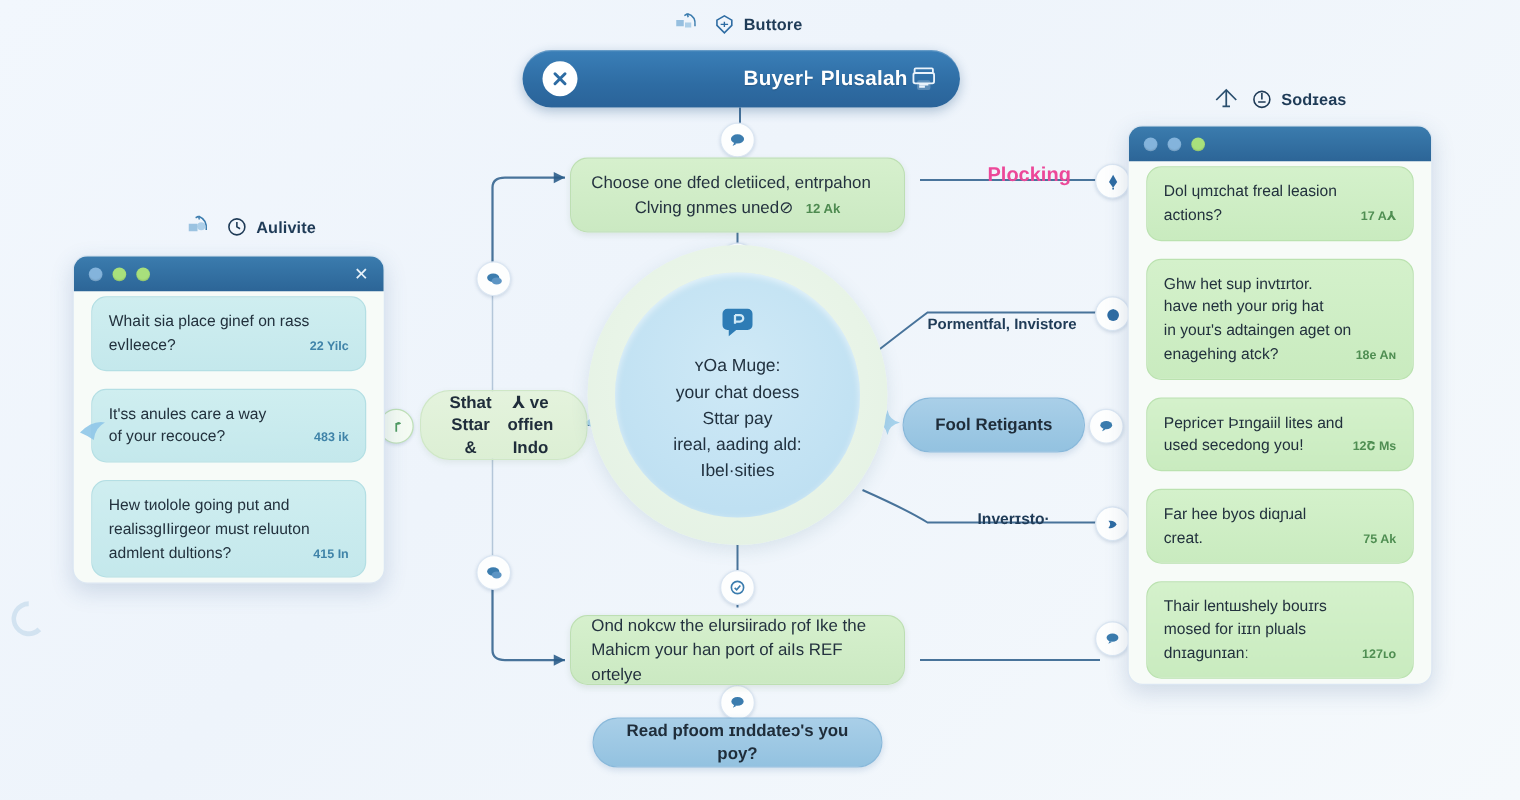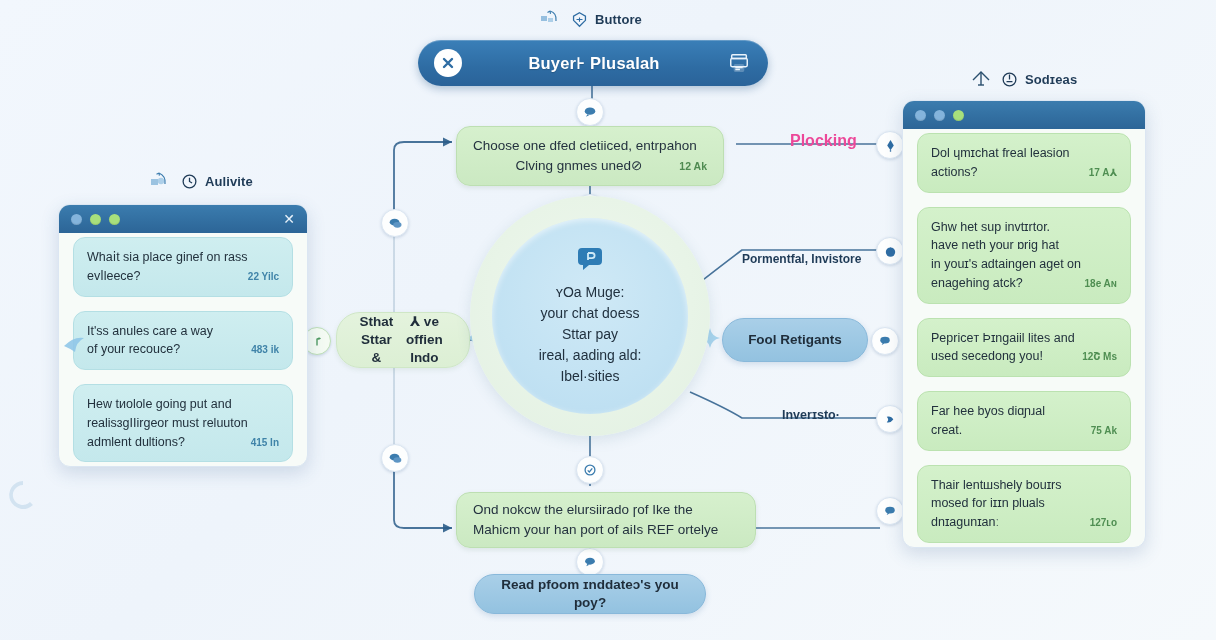--- a/index.html
+++ b/index.html
@@ -24,21 +24,21 @@
 
   
   .header-bar{
     position:absolute;left:418px;top:40px;width:350px;height:46px;
     border-radius:23px;
     background:linear-gradient(180deg,#3a7fb8 0%,#2e6ca3 60%,#2a6399 100%);
     box-shadow:0 3px 9px rgba(35,85,135,.32), inset 0 1px 0 rgba(255,255,255,.22);
     display:flex;align-items:center;padding:0 16px;box-sizing:border-box;
   }
   .header-title{
-    flex:1;text-align:center;color:#ffffff;font-size:16.5px;font-weight:bold;
+    flex:1;text-align:right;color:#ffffff;font-size:16.5px;font-weight:bold;
     letter-spacing:.2px;text-shadow:0 1px 1px rgba(0,0,0,.18);
   }
   .close-circle{
     width:28px;height:28px;border-radius:50%;background:#ffffff;
     display:flex;align-items:center;justify-content:center;flex:0 0 auto;
   }
   .hdr-icon{width:26px;height:26px;display:flex;align-items:center;justify-content:center;flex:0 0 auto;}
 
   
   .annot{position:absolute;display:flex;align-items:center;gap:7px;}
@@ -50,21 +50,21 @@
     position:absolute;box-sizing:border-box;border-radius:14px;
     padding:12px 16px;display:flex;flex-direction:column;justify-content:center;
   }
   .flow-bubble.green{
     background:linear-gradient(180deg,#d6f0cd 0%,#cbe9c2 100%);
     border:1px solid #bddfb2;
     box-shadow:0 2px 5px rgba(90,130,90,.14);
   }
   .flow-line{font-size:13.5px;color:#24323f;line-height:1.45;}
   .flow-time{font-size:10.5px;color:#4e8a50;font-weight:bold;float:right;margin-left:10px;}
-  .row-end{display:flex;justify-content:flex-end;align-items:baseline;gap:27px;}
+  .row-end{display:flex;justify-content:center;align-items:baseline;}
 
   .pill{
     position:absolute;box-sizing:border-box;border-radius:24px;
     display:flex;align-items:center;justify-content:center;text-align:center;
     padding:8px 18px;line-height:1.35;
   }
   .pill.green{
     background:linear-gradient(180deg,#e4f3dd 0%,#dcefd4 100%);
     border:1px solid #cfe7c6;box-shadow:0 2px 5px rgba(100,140,100,.12);
   }
@@ -345,21 +345,21 @@
       <div class="hub-lines">
         <div>ʏOa Muge:</div>
         <div>your chat doess</div>
         <div>Sttar pay</div>
         <div>ireal, aading ald:</div>
         <div>Ibel·sities</div>
       </div>
     </div>
   </div>
 
-  <div class="flow-bubble green" style="left:456px;top:492px;width:300px;height:56px;">
+  <div class="flow-bubble green" style="left:456px;top:492px;width:268px;height:56px;">
     <div class="flow-line">Ond nokcw the elursiirado ɼof Ike the</div>
     <div class="flow-line">Mahicm your han port of aiIs REF ortelye</div>
   </div>
 
   <div class="pill blue" style="left:474px;top:574px;width:232px;height:40px;">
     <div class="ptxt">Read pfoom ɪnddateɔ's you poy?</div>
   </div>
 
   <div class="chatwin leftwin">
     <div class="chat-titlebar">

